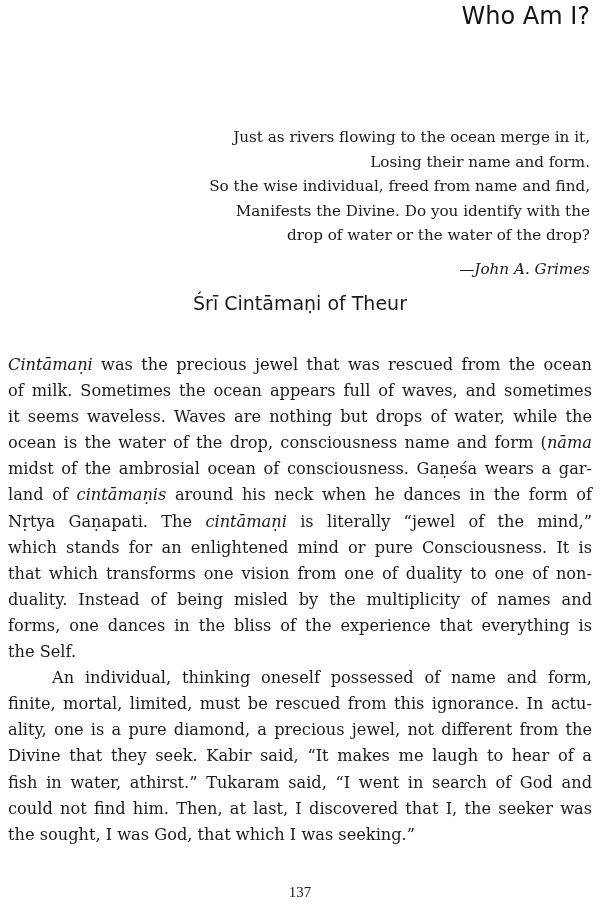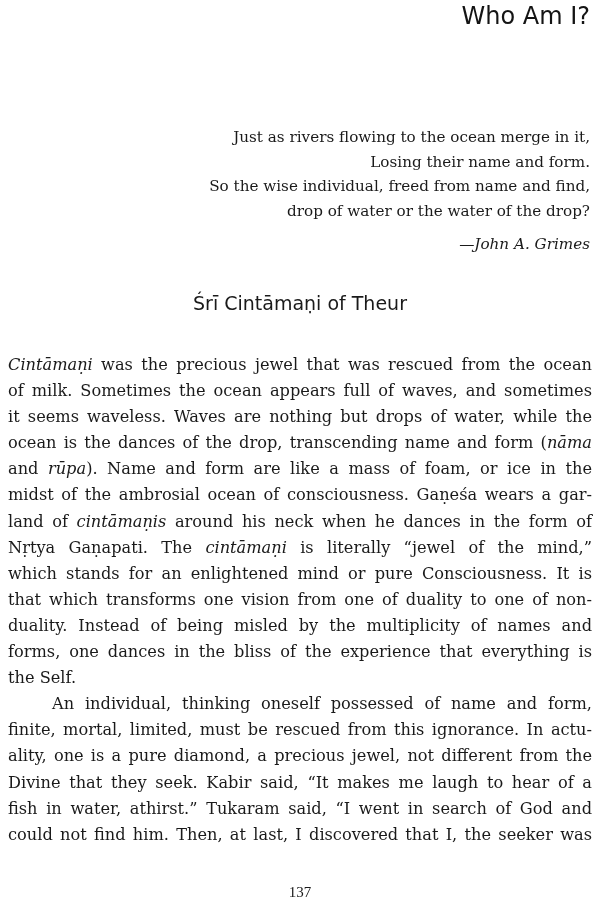--- a/index.html
+++ b/index.html
@@ -87,45 +87,46 @@
   </style>
 </head>
 <body>
 
 <h1 class="page-title">Who Am I?</h1>
 
 <div class="epigraph">
   <span class="line">Just as rivers flowing to the ocean merge in it,</span>
   <span class="line">Losing their name and form.</span>
   <span class="line">So the wise individual, freed from name and find,</span>
+  <span class="line">Manifests the Divine. Do you identify with the</span>
   <span class="line">drop of water or the water of the drop?</span>
   <span class="attribution">—John A. Grimes</span>
 </div>
 
 <h2 class="section-heading">Śrī Cintāmaṇi of Theur</h2>
 
 <div class="body-text" id="body-text">
     <div>
       <span class="line"><em>Cintāmaṇi</em><span> was the precious jewel that was rescued from the ocean</span></span>
       <span class="line"><span>of milk. Sometimes the ocean appears full of waves, and sometimes</span></span>
       <span class="line"><span>it seems waveless. Waves are nothing but drops of water, while the</span></span>
-      <span class="line"><span>ocean is the dances of the drop, transcending name and form (</span><em>nāma</em></span>
-      <span class="line"><span>and </span><em>rūpa</em><span>). Name and form are like a mass of foam, or ice in the</span></span>
+      <span class="line"><span>ocean is the water of the drop, consciousness name and form (</span><em>nāma</em></span>
       <span class="line"><span>midst of the ambrosial ocean of consciousness. Gaṇeśa wears a gar-</span></span>
       <span class="line"><span>land of </span><em>cintāmaṇis</em><span> around his neck when he dances in the form of</span></span>
       <span class="line"><span>Nṛtya Gaṇapati. The </span><em>cintāmaṇi</em><span> is literally “jewel of the mind,”</span></span>
       <span class="line"><span>which stands for an enlightened mind or pure Consciousness. It is</span></span>
       <span class="line"><span>that which transforms one vision from one of duality to one of non-</span></span>
       <span class="line"><span>duality. Instead of being misled by the multiplicity of names and</span></span>
       <span class="line"><span>forms, one dances in the bliss of the experience that everything is</span></span>
       <span class="line last"><span>the Self.</span></span>
     </div>
     <div>
       <span class="line indent"><span>An individual, thinking oneself possessed of name and form,</span></span>
       <span class="line"><span>finite, mortal, limited, must be rescued from this ignorance. In actu-</span></span>
       <span class="line"><span>ality, one is a pure diamond, a precious jewel, not different from the</span></span>
       <span class="line"><span>Divine that they seek. Kabir said, “It makes me laugh to hear of a</span></span>
       <span class="line"><span>fish in water, athirst.” Tukaram said, “I went in search of God and</span></span>
       <span class="line"><span>could not find him. Then, at last, I discovered that I, the seeker was</span></span>
+      <span class="line last"><span>the sought, I was God, that which I was seeking.”</span></span>
     </div>
   </div>
 
 <div class="page-number">137</div>
 
 </body></html>

